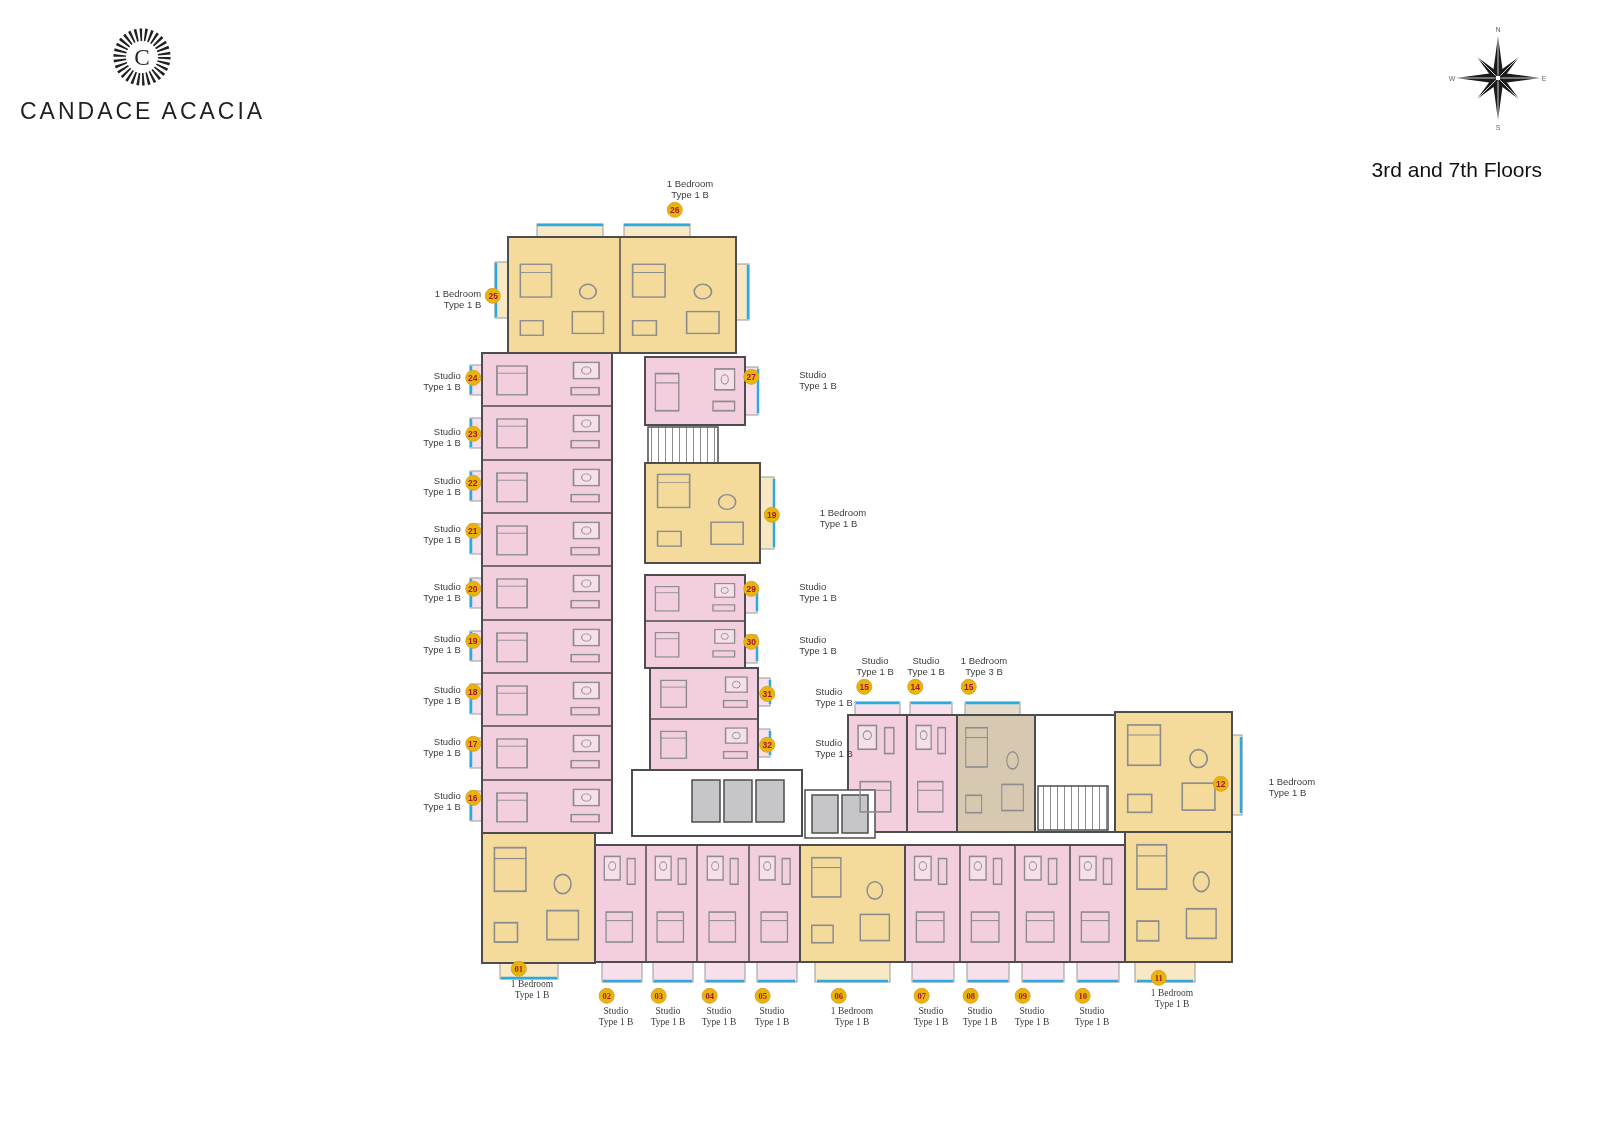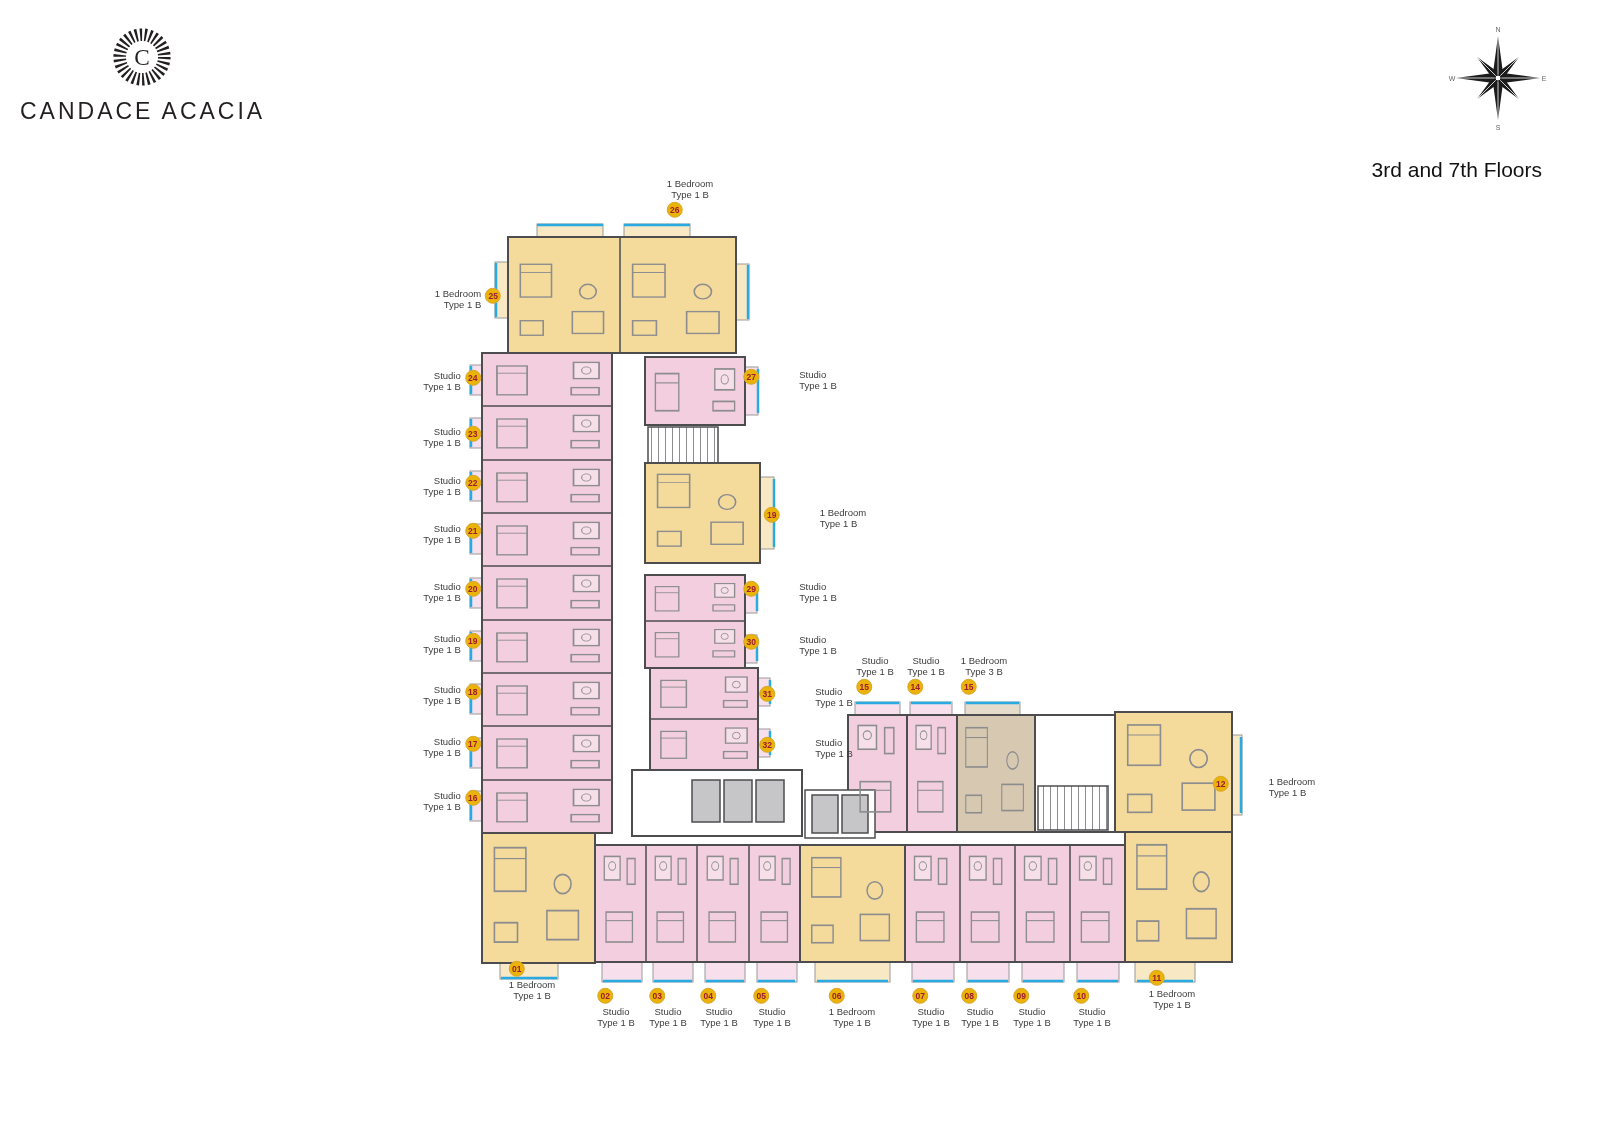--- a/index.html
+++ b/index.html
@@ -17,21 +17,21 @@
   .floors-title{position:absolute;left:1352px;top:158px;width:190px;text-align:right;
         font-size:21px;font-weight:400;color:#111;}
 
   
   .unit-label{position:absolute;transform:translate(-50%,-50%);display:flex;align-items:flex-start;
         gap:4px;font-size:9.5px;line-height:1.18;color:#3c3c3c;white-space:nowrap;}
   .unit-label .txt span{display:block;}
   .t-left{flex-direction:row;}  .t-left .txt{text-align:right;}
   .t-right{flex-direction:row;gap:40px;} .t-right .txt{text-align:left;}
   .t-above{flex-direction:column;gap:2px;} .t-above .txt{text-align:center;}
-  .t-below{flex-direction:column;gap:2px;} .t-below .txt{text-align:center;}
+  .t-below{flex-direction:column;gap:2px;font-family:Liberation Serif, serif;} .t-below .txt{text-align:center;}
   .num{flex:0 0 auto;width:16px;height:16px;border-radius:50%;background:#eab308;
        border:1.6px solid #d9a62c;color:#9e1b32;font-weight:700;font-size:8.5px;
        display:flex;align-items:center;justify-content:center;box-sizing:border-box;}
 </style>
 </head>
 <body>
 
 <div class="page">
 
   <svg class="plan-svg" width="1600" height="1131" viewBox="0 0 1600 1131">

